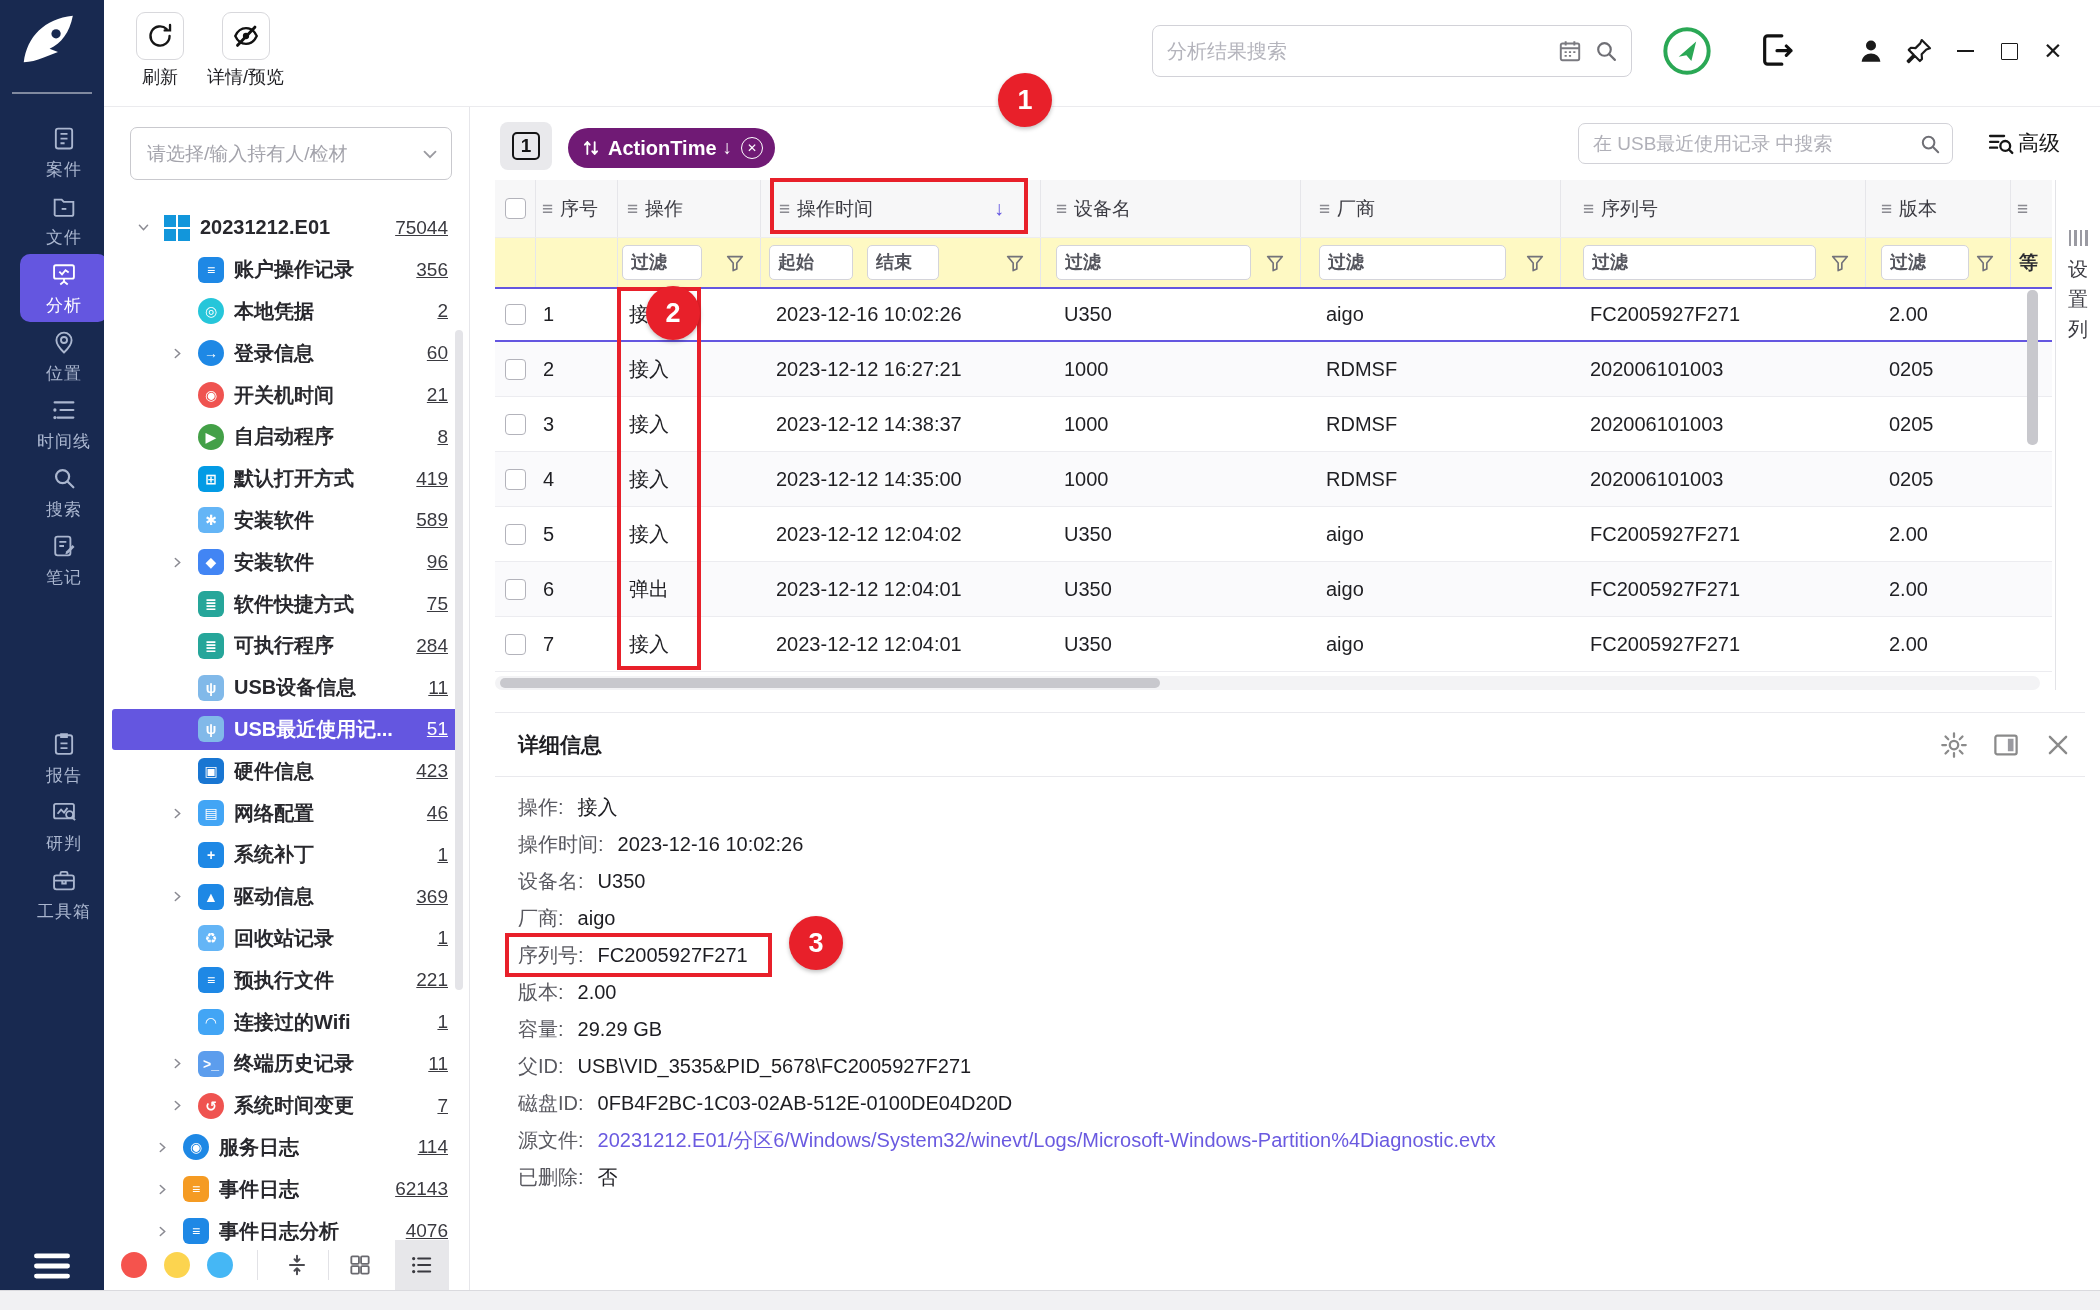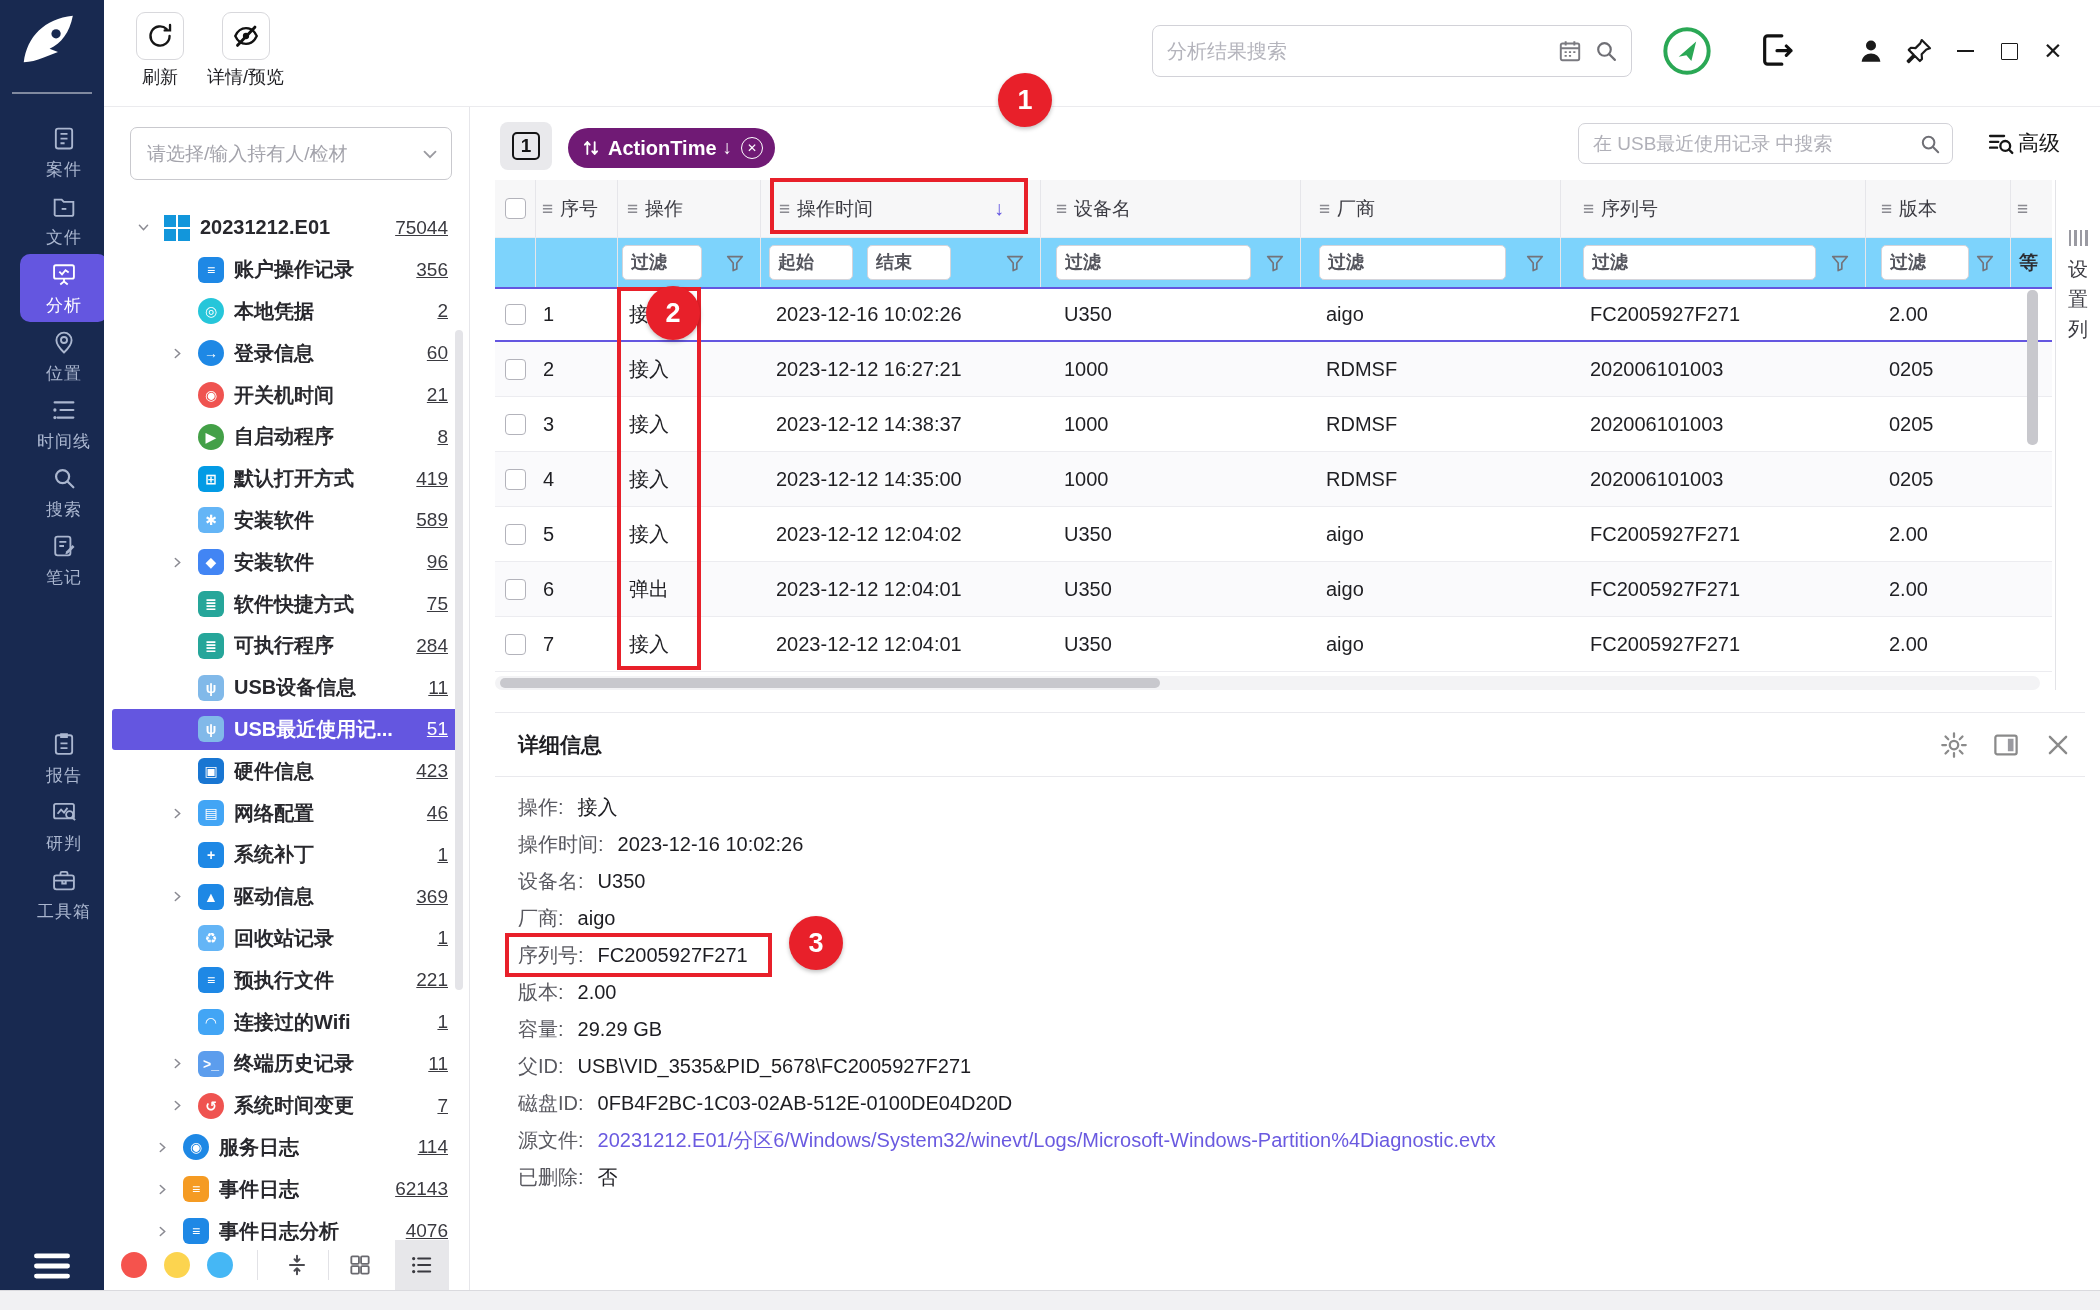--- a/index.html
+++ b/index.html
@@ -76,21 +76,21 @@
   .advanced .adv-label{font-size:21px;color:#141414;margin-left:4px;}
 
   .tbl{position:absolute;left:495px;top:180px;width:1557px;}
   .tgrid{display:grid;grid-template-columns:40px 82px 143px 280px 260px 260px 305px 145px 42px;align-items:center;}
   .thead{height:58px;background:#f7f7f8;border-bottom:1px solid #ececef;}
   .tcell{height:100%;display:flex;align-items:center;overflow:hidden;}
   .thead .tcell + .tcell{border-left:1px solid #e6e6ea;}
   .hmenu{color:#8b8b92;font-size:19px;margin-right:7px;}
   .hlabel{font-size:19px;color:#3c3c43;white-space:nowrap;}
   .sortdn{margin-left:auto;margin-right:36px;color:#6456e0;font-size:20px;}
-  .tfilter{height:49px;background:#7dd3fc;}
+  .tfilter{height:49px;background:#fef9c3;}
   .tfilter .tcell + .tcell{border-left:1px solid #e6e6ea;}
   .flt{height:35px;border:1.5px solid #d4d4da;border-radius:5px;background:#fff;padding:0 8px;font-size:18px;outline:none;min-width:0;}
   .flt::placeholder{color:#55565e;font-weight:bold;}
   .fun{margin-left:auto;margin-right:14px;width:22px;height:22px;flex:none;}
   .fpartial{font-size:19px;font-weight:bold;color:#2c2c31;margin-left:8px;}
   .tdata{height:55px;background:#fff;border-bottom:1px solid #ececf0;font-size:20px;color:#1f1f23;cursor:pointer;}
   .tdata.alt{background:#fafafc;}
   .tdata.selected{border-top:2px solid #6456e0;border-bottom:2px solid #6456e0;}
   .cbx{width:21px;height:21px;border:1.6px solid #b3b3bb;border-radius:4px;background:#fff;margin:0 auto;cursor:pointer;}
   .cellv{white-space:nowrap;}
@@ -609,21 +609,21 @@
         <div class="tcell" style="padding-left:0px"></div>
         <div class="tcell" style="padding-left:0px"></div>
         <div class="tcell" style="padding-left:4px">
           <input class="flt" style="width: 80px;" placeholder="过滤">
           <span class="fun"><svg viewBox="0 0 24 24" fill="none" stroke="#73737a" stroke-width="1.8" stroke-linejoin="round">
               <path d="M4 5h16l-6 7v6.5l-4 1.8V12z"></path>
             </svg></span>
         </div>
         <div class="tcell" style="padding-left:8px">
           <input class="flt" style="width: 84px;" placeholder="起始">
-    <input class="flt" style="width: 84px; margin-left: 14px;" placeholder="结束">
+    <input class="flt" style="width: 72px; margin-left: 14px;" placeholder="结束">
           <span class="fun"><svg viewBox="0 0 24 24" fill="none" stroke="#73737a" stroke-width="1.8" stroke-linejoin="round">
               <path d="M4 5h16l-6 7v6.5l-4 1.8V12z"></path>
             </svg></span>
         </div>
         <div class="tcell" style="padding-left:15px">
           <input class="flt" style="width: 195px;" placeholder="过滤">
           <span class="fun"><svg viewBox="0 0 24 24" fill="none" stroke="#73737a" stroke-width="1.8" stroke-linejoin="round">
               <path d="M4 5h16l-6 7v6.5l-4 1.8V12z"></path>
             </svg></span>
         </div>

